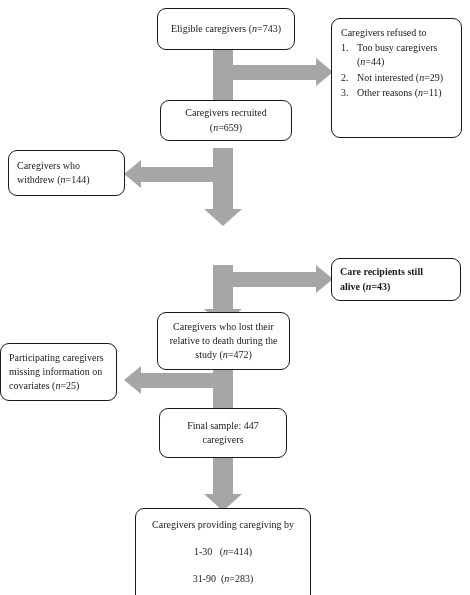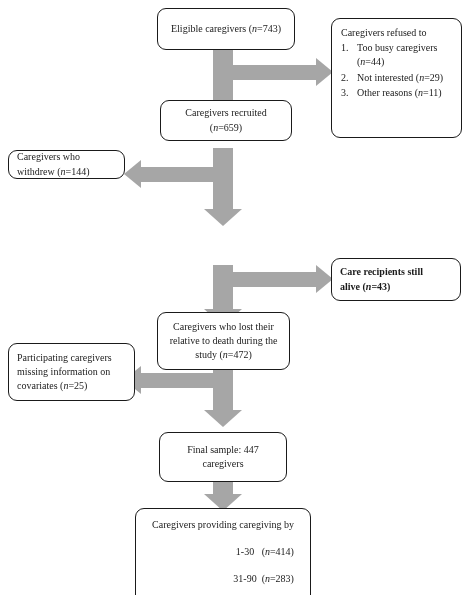--- a/index.html
+++ b/index.html
@@ -19,21 +19,21 @@
 
   em,i{font-style:italic;}
 
   
   .olist{margin:1px 0 0 0;padding:0;list-style:none;}
   .olist li{position:relative;padding-left:16px;margin-bottom:1px;line-height:1.42;}
   .olist li .num{position:absolute;left:0;top:0;}
 
   
   .days{margin-top:1px;}
-  .days .row{text-align:right;line-height:1.5;margin-top:12px;}
+  .days .row{text-align:center;line-height:1.5;margin-top:12px;}
 
   
   .arrow{position:absolute;z-index:1;}
   .arrow .shaft{position:absolute;background:#a6a6a6;}
   .arrow .head{position:absolute;width:0;height:0;}
   .vshaft{left:0;top:0;width:20px;}
   .vhead{left:-9px;border-left:19px solid transparent;border-right:19px solid transparent;
          border-top:17px solid #a6a6a6;}
   .hshaft{left:0;top:0;height:15px;}
   .hheadR{border-top:15px solid transparent;border-bottom:15px solid transparent;
@@ -113,46 +113,46 @@
       </ul>
     </div>
   </div>
 
   <div class="box" style="left:160px;top:100px;width:132px;height:41px;">
     <div class="txt">
       Caregivers recruited<br>(<i>n</i>=659)
     </div>
   </div>
 
-  <div class="box left" style="left:8px;top:150px;width:117px;height:29px;">
+  <div class="box left" style="left:8px;top:150px;width:117px;height:46px;">
     <div class="txt">
       Caregivers who<br>withdrew (<i>n</i>=144)
     </div>
   </div>
 
 
   <div class="box left" style="left:331px;top:258px;width:130px;height:43px;font-weight:bold;">
     <div class="txt">
       Care recipients still<br>alive (<i>n</i>=43)
     </div>
   </div>
 
   <div class="box" style="left:157px;top:312px;width:133px;height:58px;">
     <div class="txt">
       Caregivers who lost their<br>relative to death during the<br>study (<i>n</i>=472)
     </div>
   </div>
 
-  <div class="box left" style="left:8px;top:343px;width:127px;height:58px;">
+  <div class="box left" style="left:0;top:343px;width:117px;height:58px;">
     <div class="txt">
       Participating caregivers<br>missing information on<br>covariates (<i>n</i>=25)
     </div>
   </div>
 
-  <div class="box" style="left:159px;top:408px;width:128px;height:50px;margin-top:24px;">
+  <div class="box" style="left:159px;top:408px;width:128px;height:50px;">
     <div class="txt">
       Final sample: 447<br>caregivers
     </div>
   </div>
 
   <div class="box" style="left:135px;top:508px;width:176px;height:110px;align-items:flex-start;">
     <div class="txt" style="padding-top:9px;">
       <div>Caregivers providing caregiving by</div>
       <div class="days">
         <div class="row">1-30&nbsp;&nbsp; (<i>n</i>=414)</div>

